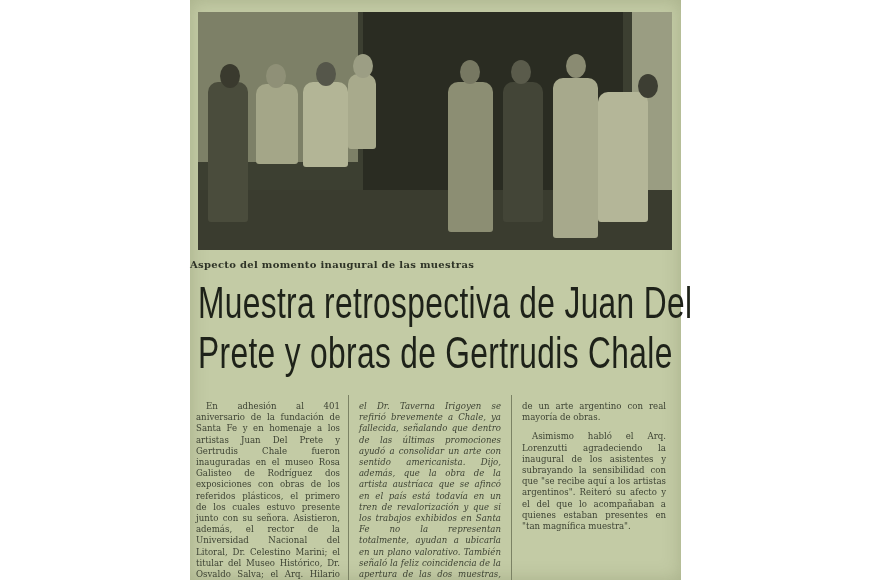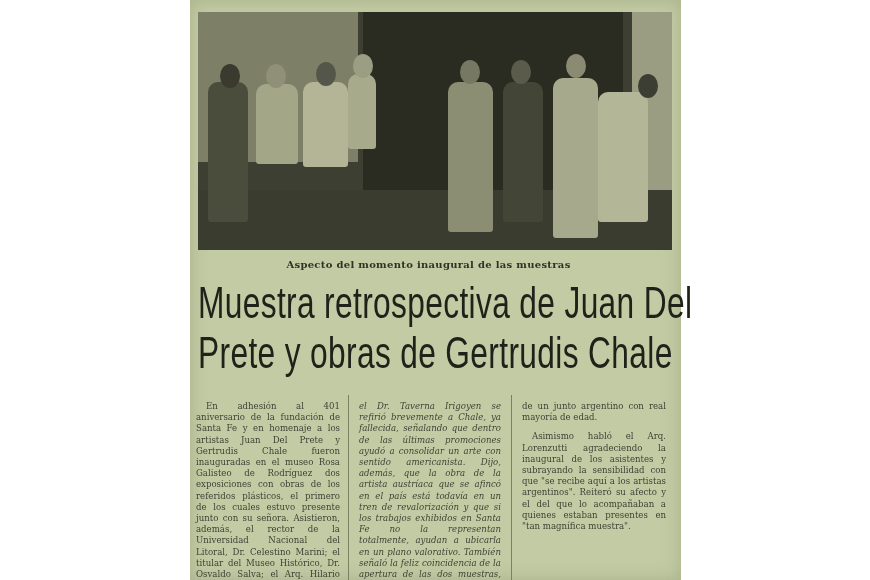--- a/index.html
+++ b/index.html
@@ -16,21 +16,21 @@
     position:absolute; left:8px; top:12px; width:474px; height:238px;
     background:#3c3f31; overflow:hidden;
   }
   .photo .wall-left { position:absolute; left:0; top:0; width:160px; height:150px; background:#7d8067; }
   .photo .wall-right { position:absolute; right:0; top:0; width:40px; height:238px; background:#9a9d82; }
   .photo .door { position:absolute; left:165px; top:0; width:260px; height:238px; background:#2a2c22; }
   .photo .floor { position:absolute; left:0; bottom:0; width:100%; height:60px; background:#3a3c2f; }
   .figure { position:absolute; border-radius:10px 10px 3px 3px; }
   .head { position:absolute; width:20px; height:24px; border-radius:50%; }
   .caption {
-    position:absolute; left:0; top:259px; width:477px; text-align:center;
+    position:absolute; left:0; top:259px; width:477px; text-align:left;
     font-family:"DejaVu Serif", serif; font-weight:bold; font-size:10px; color:#2e3326;
     letter-spacing:0.3px;
   }
   .headline {
     position:absolute; left:8px; top:278px; width:476px;
     font-family:"Liberation Sans", sans-serif; font-size:44px; line-height:50px;
     color:#1e2219; transform:scaleX(0.72); transform-origin:left top;
     white-space:nowrap; letter-spacing:0.5px;
   }
   .headline div { width:661px; }
@@ -85,19 +85,19 @@
   </div>
 
   <div class="columns">
     <div class="col col1">
       <p>En adhesión al 401 aniversario de la fundación de Santa Fe y en homenaje a los artistas Juan Del Prete y Gertrudis Chale fueron inauguradas en el museo Rosa Galisteo de Rodríguez dos exposiciones con obras de los referidos plásticos, el primero de los cuales estuvo presente junto con su señora. Asistieron, además, el rector de la Universidad Nacional del Litoral, Dr. Celestino Marini; el titular del Museo Histórico, Dr. Osvaldo Salva; el Arq. Hilario Lorenzutti, que facilitó los trabajos de Del Prete, y</p>
     </div>
     <div class="col col2">
       <p style="text-indent:0">el Dr. Taverna Irigoyen se refirió brevemente a Chale, ya fallecida, señalando que dentro de las últimas promociones ayudó a consolidar un arte con sentido americanista. Dijo, además, que la obra de la artista austríaca que se afincó en el país está todavía en un tren de revalorización y que si los trabajos exhibidos en Santa Fe no la representan totalmente, ayudan a ubicarla en un plano valorativo. También señaló la feliz coincidencia de la apertura de las dos muestras, representativas</p>
     </div>
     <div class="col col3">
-      <p style="text-indent:0">de un junto argentino con real mayoría de edad.</p>
+      <p style="text-indent:0">de un arte argentino con real mayoría de obras.</p>
       <p>Asimismo habló el Arq. Lorenzutti agradeciendo la inaugural de los asistentes y subrayando la sensibilidad con que "se recibe aquí a los artistas argentinos". Reiteró su afecto y el del que lo acompañaban a quienes estaban presentes en "tan magnífica muestra".</p>
     </div>
   </div>
   <div class="rule" style="left:158px;"></div>
   <div class="rule" style="left:321px;"></div>
 </div>
 
 </body></html>

